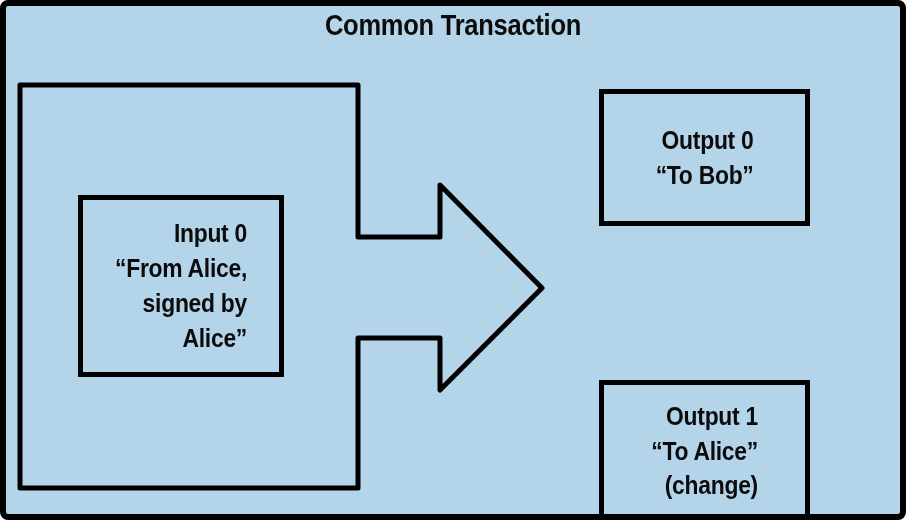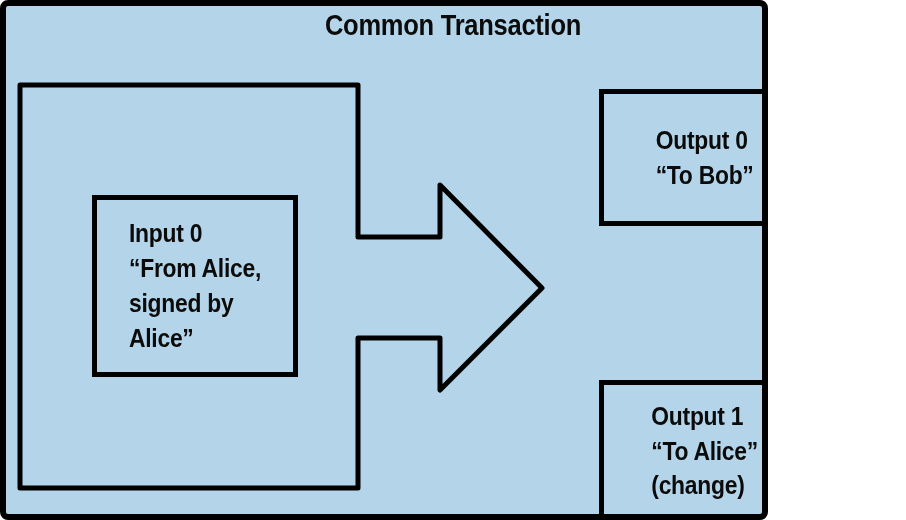--- a/index.html
+++ b/index.html
@@ -2,21 +2,21 @@
 <html><head>
 <meta charset="utf-8">
 <style>
   * { margin: 0; padding: 0; box-sizing: border-box; }
   html, body {
     background: #ffffff;
     font-family: "Liberation Sans", sans-serif;
   }
   .diagram {
     position: relative;
-    width: 768px;
+    width: 906px;
     height: 520px;
     background: #b4d5e9;
     border: 6px solid #000000;
     border-radius: 8px;
     overflow: hidden;
   }
   
   .canvas {
     position: absolute;
     left: -6px;
@@ -43,32 +43,32 @@
     width: 906px;
     height: 520px;
   }
   .node {
     position: absolute;
     border: 5px solid #000000;
     background: transparent;
     display: flex;
     align-items: center;
     justify-content: center;
-    text-align: left;
+    text-align: right;
     color: #0b0b0b;
   }
   .node .label {
     white-space: pre-line;
     font-size: 26px;
     font-weight: bold;
     line-height: 1.34;
     transform: scaleX(0.88);
     letter-spacing: -0.3px;
   }
-  .input-box   { left: 92px;  top: 195px; width: 206px; height: 182px; }
+  .input-box   { left: 78px;  top: 195px; width: 206px; height: 182px; }
   .output0-box { left: 599px; top: 89px;  width: 211px; height: 137px; }
   .output1-box { left: 599px; top: 352px; width: 211px; height: 142px; margin-top: 28px; }
 </style>
 </head>
 <body>
 
 <div class="diagram">
   <div class="canvas">
 
     <div class="title">Common Transaction</div>

